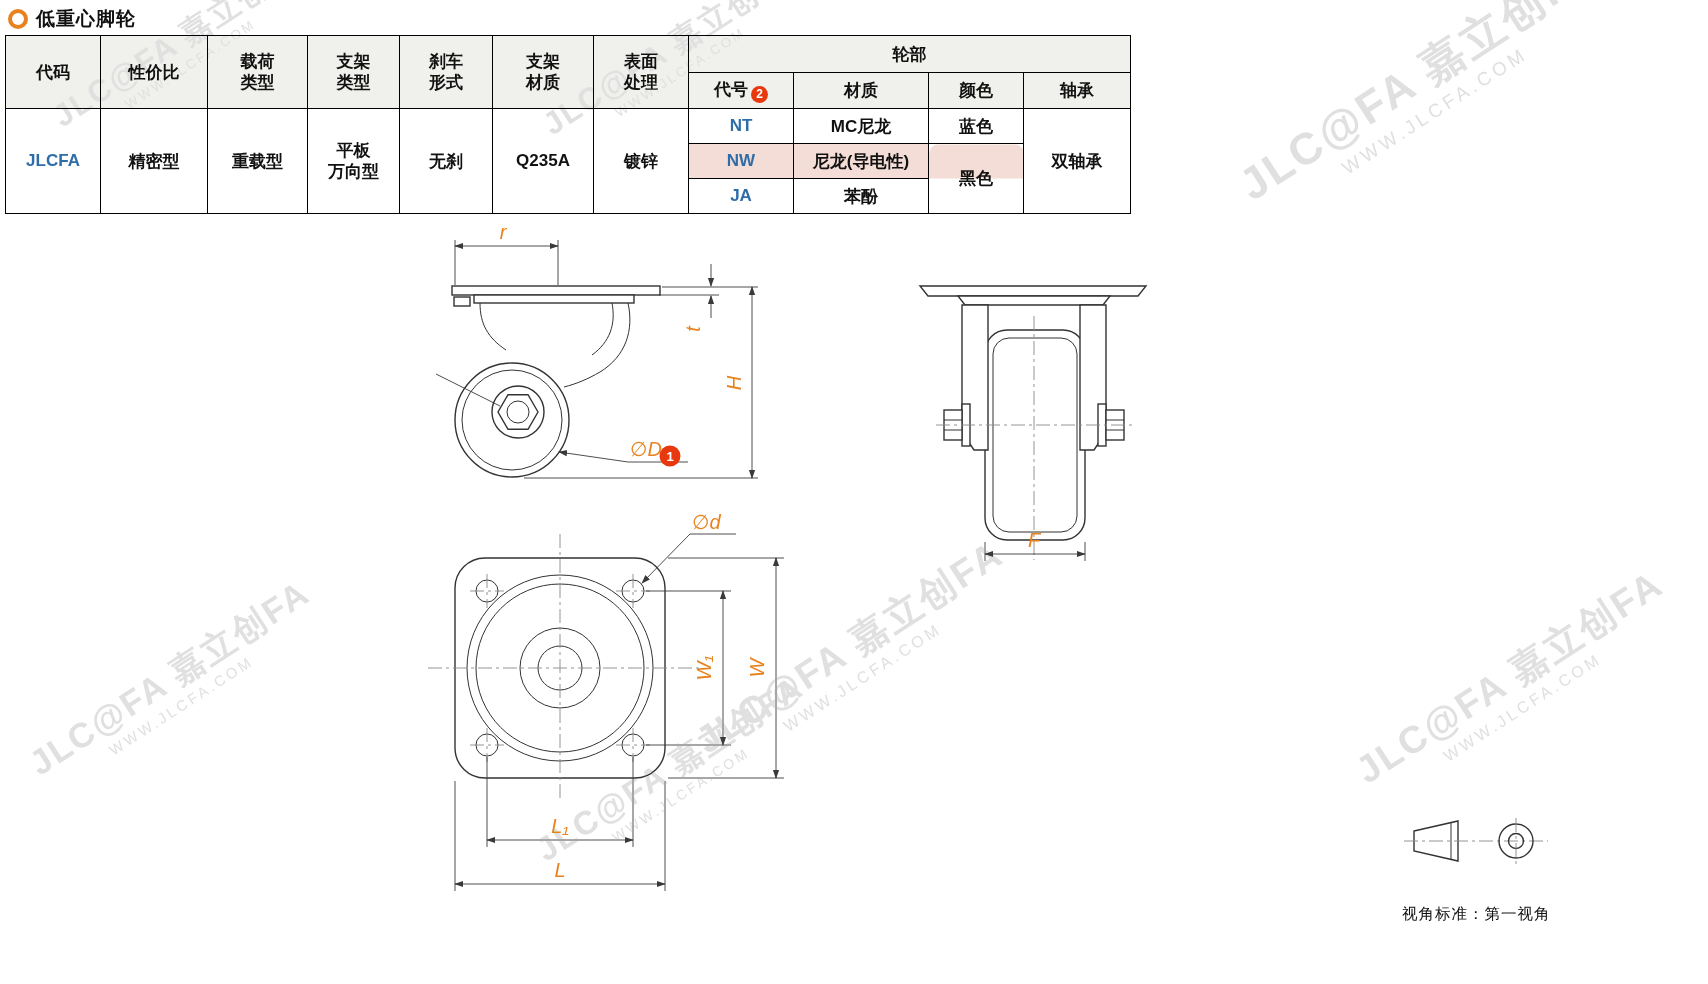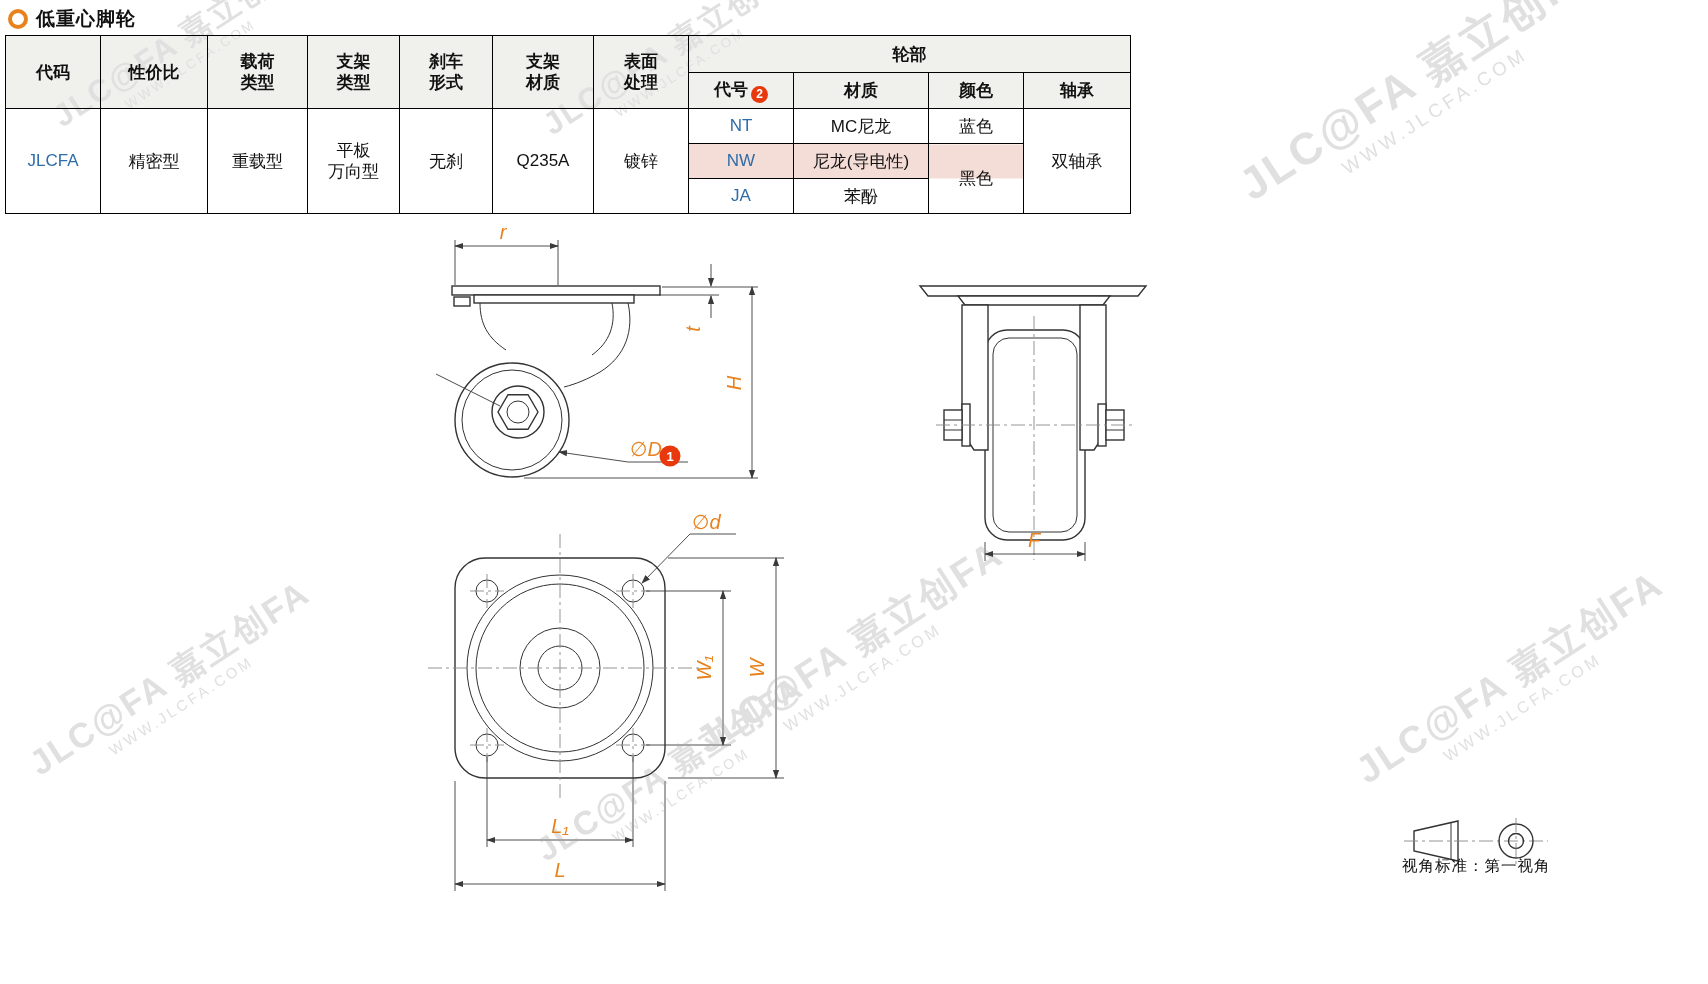--- a/index.html
+++ b/index.html
@@ -9,24 +9,24 @@
   }
   
   .title-row { position:absolute; left:8px; top:6px; display:flex; align-items:center; gap:8px; z-index:2; }
   .title-icon { width:12px; height:12px; border:4px solid var(--accent-orange,#e8821e); border-radius:50%; }
   .title-text { font-size:19px; font-weight:bold; color:#111; letter-spacing:1px; }
   
   table.spec { position:absolute; left:5px; top:35px; border-collapse:collapse; table-layout:fixed; z-index:2; background:#fff; }
   .spec th, .spec td { border:1px solid #000; text-align:center; vertical-align:middle; padding:0 2px; font-size:17px; color:#111; overflow:hidden; }
   .spec th { background:var(--header-bg,#f0f0ec); font-weight:bold; }
   .spec tr.hr1 { height:37px; } .spec tr.hr2 { height:36px; } .spec tr.dr { height:35px; }
-  .spec td { background:#fff; font-weight:normal; }
+  .spec td { background:#fff; font-weight:bold; }
   .blue { color:var(--accent-blue,#2e6da8) !important; font-weight:normal; }
   .pink { background:var(--pink-bg,#f5ddd7) !important; }
-  .half-pink { background:linear-gradient(to bottom,var(--pink-bg,#f5ddd7) 0%,var(--pink-bg,#f5ddd7) 50%,#fff 50%,#fff 100%) !important; }
+  .half-pink { background:linear-gradient(to bottom,var(--pink-bg,#f5ddd7) 0%,var(--pink-bg,#f5ddd7) 50%,#fff 50%,#fff 100%) !important;border-radius:10px; }
   .pre { white-space:pre-line; line-height:1.25;margin-top:8px; }
   .badge {
     display:inline-flex; width:17px; height:17px; border-radius:50%;
     background:var(--badge-red,#e8380d); color:#fff; font-size:12px; font-weight:bold;
     align-items:center; justify-content:center; margin-left:3px; vertical-align:-3px;
   }
   
   svg.drawings { position:absolute; left:0; top:0; z-index:1; }
   .dr  { stroke:#333; stroke-width:1.4; fill:none; }
   .drf { stroke:#333; stroke-width:1.4; fill:#fff; }
@@ -34,21 +34,21 @@
   .ext { stroke:#3a3a3a; stroke-width:0.9; fill:none; }
   .dln { stroke:#3a3a3a; stroke-width:0.9; fill:none; }
   .cl  { stroke:#888; stroke-width:0.9; fill:none; stroke-dasharray:14 4 3 4; }
   .dim { fill:var(--accent-orange,#e8821e); font-size:20px; font-style:italic;
          font-family:"Liberation Sans","DejaVu Sans",sans-serif; }
   .badge-fill { fill:var(--badge-red,#e8380d); stroke:none; }
   .badge-txt  { fill:#fff; font-size:13px; font-weight:bold; font-style:normal;
                 font-family:"Liberation Sans","DejaVu Sans",sans-serif; }
   #arw path { fill:#3a3a3a; }
   
-  .view-standard { position:absolute; left:1402px; top:856px; font-size:15.5px; color:#111; z-index:2; letter-spacing:1px; }
+  .view-standard { position:absolute; left:1402px; top:904px; font-size:15.5px; color:#111; z-index:2; letter-spacing:1px; }
   
   .wm {
     position:absolute; width:300px; text-align:center; color:var(--watermark-color,#e0e0e0);
     mix-blend-mode:darken; pointer-events:none; z-index:10; line-height:1.2;
   }
   .wm .l1 { font-size:33px; font-weight:bold; letter-spacing:2px; white-space:nowrap; }
   .wm .l2 { font-size:14px; letter-spacing:3px; white-space:nowrap; }
 </style>
 </head>
 <body>

